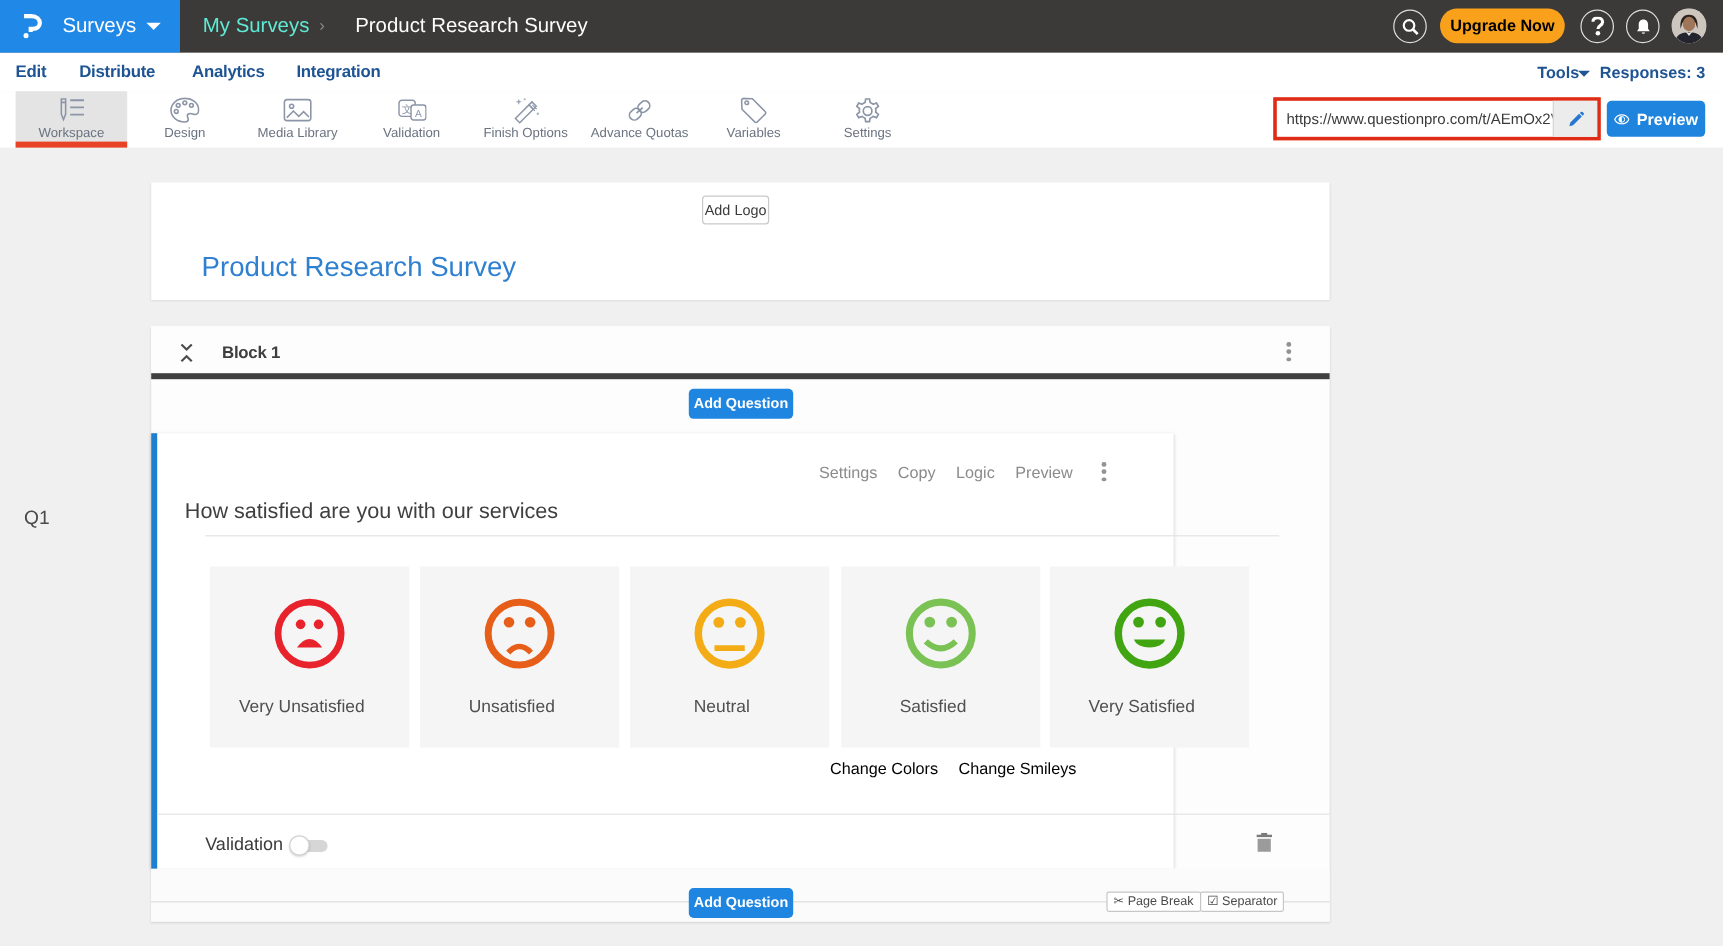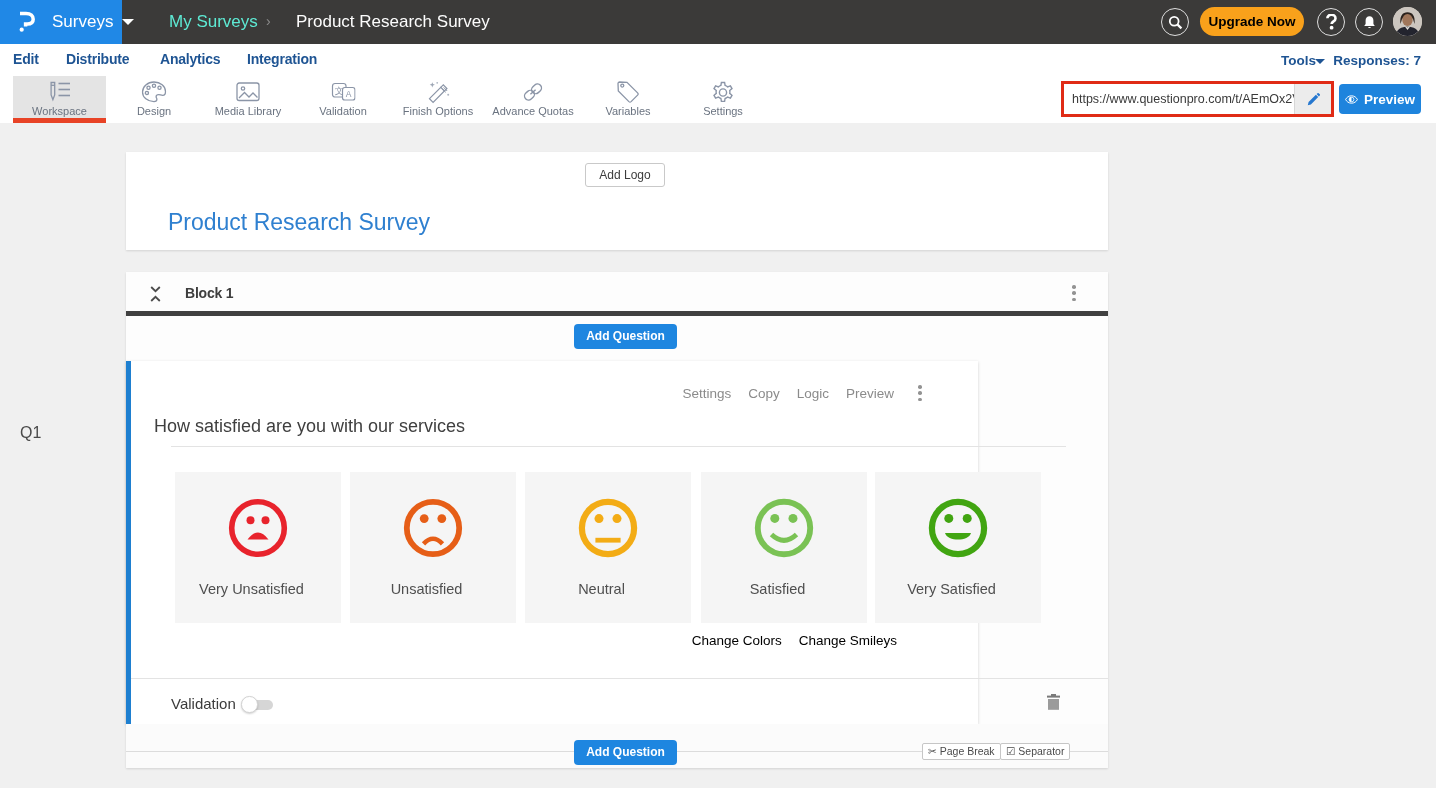--- a/index.html
+++ b/index.html
@@ -1,21 +1,21 @@
 <!DOCTYPE html>
 <html><head>
 <meta charset="utf-8">
 <style>
 * { margin:0; padding:0; box-sizing:border-box; }
 html,body { width:1436px; height:788px; overflow:hidden; }
 body { font-family:"Liberation Sans", sans-serif; background:#f0f0f0; position:relative; }
 
 
 .topbar { position:absolute; left:0; top:0; width:1436px; height:44px; background:#3b3a39; }
-.logoBox { position:absolute; left:0; top:0; width:122px; height:44px; background:#2088e6; }
+.logoBox { position:absolute; left:0; top:0; width:150px; height:44px; background:#2088e6; }
 .logoP { position:absolute; left:18px; top:10px; }
 .surveysTxt { position:absolute; left:52px; top:12px; color:#fff; font-size:17px; }
 .caretW { position:absolute; left:122px; top:19px; width:0; height:0; border-left:6px solid transparent; border-right:6px solid transparent; border-top:6px solid #fff; }
 .crumb1 { position:absolute; left:169px; top:12px; color:#5eead4; font-size:17px; }
 .crumbSep { position:absolute; left:266px; top:13px; color:#8b8b8b; font-size:14px; }
 .crumb2 { position:absolute; left:296px; top:12px; color:#fdfdfd; font-size:17px; }
 .circIcon { position:absolute; top:8px; width:28px; height:28px; border:1.5px solid #dedede; border-radius:50%; display:flex; align-items:center; justify-content:center; }
 .upgrade { position:absolute; left:1200px; top:7px; width:104px; height:29px; background:#f9a11b; border-radius:15px; color:#000000; font-size:13.5px; font-weight:bold; text-align:center; line-height:29px; }
 .avatar { position:absolute; left:1393px; top:7px; width:29px; height:29px; border-radius:50%; overflow:hidden; background:#cfc9c2; }
 
@@ -33,30 +33,30 @@
 .toolItem .lbl { position:absolute; top:29px; width:100%; text-align:center; font-size:11px; color:#6a7380; }
 .toolItem svg { position:absolute; top:5px; left:50%; transform:translateX(-50%); }
 .toolItem.active { background:#e4e4e4; border-bottom:5px solid #e84326; }
 .urlBox { position:absolute; left:1061px; top:5px; width:273px; height:36px; border:3px solid #e02b16; background:#fff; display:flex; }
 .urlInput { flex:1; font-size:12.5px; color:#3a3a3a; line-height:30px; padding-left:8px; white-space:nowrap; overflow:hidden; }
 .urlPencil { width:37px; background:#ececec; border-left:1px solid #d7d7d7; display:flex; align-items:center; justify-content:center; }
 .previewBtn { position:absolute; left:1339px; top:8px; width:82px; height:30px; background:#1e84dd; border-radius:4px; color:#fff; font-size:13.5px; font-weight:bold; display:flex; align-items:center; justify-content:center; gap:6px; }
 
 
 .card1 { position:absolute; left:126px; top:152px; width:982px; height:98px; background:#fff; box-shadow:0 1px 2px rgba(0,0,0,0.12); }
-.addLogo { position:absolute; left:459px; top:11px; width:80px; height:24px; background:#fff; border:1px solid #c9c9c9; border-radius:3px; font-size:12px; color:#3c3c3c; text-align:center; line-height:22px; }
+.addLogo { position:absolute; left:459px; top:11px; width:56px; height:24px; background:#fff; border:1px solid #c9c9c9; border-radius:3px; font-size:12px; color:#3c3c3c; text-align:center; line-height:22px; }
 .surveyTitle { position:absolute; left:42px; top:57px; font-size:23px; color:#2f80d0; }
 
 .block { position:absolute; left:126px; top:272px; width:982px; height:496px; background:#fdfdfd; box-shadow:0 1px 2px rgba(0,0,0,0.12); }
 .blockHead { position:absolute; left:0; top:0; width:982px; height:44px; border-bottom:5px solid #404040; background:#fdfdfd; }
 .collapseIc { position:absolute; left:24px; top:14px; }
 .blockTitle { position:absolute; left:59px; top:13px; font-size:14px; font-weight:bold; color:#3e3e3e; letter-spacing:-0.2px; }
 .dots3 { position:absolute; width:4px; }
 .dots3 i { display:block; width:3.6px; height:3.6px; border-radius:50%; background:#939393; margin-bottom:2.8px; }
-.addQbtn { position:absolute; z-index:2; width:103px; height:25px; background:#1e86e0; border-radius:4px; color:#fff; font-size:12px; font-weight:bold; text-align:center; line-height:25px; }
+.addQbtn { position:absolute; z-index:2; width:87px; height:25px; background:#1e86e0; border-radius:4px; color:#fff; font-size:12px; font-weight:bold; text-align:center; line-height:25px; }
 
 .qcard { position:absolute; left:0; top:89px; width:852px; height:363px; background:#fff; border-left:5px solid #1e7fd0; box-shadow:0 1px 3px rgba(0,0,0,0.18); }
 .qmenu { position:absolute; top:25px; right:84px; font-size:13.5px; color:#8b8b8b; }
 .qmenu span { margin-left:17px; }
 .qtext { position:absolute; left:23px; top:55px; font-size:18px; color:#3f3f3f; }
 .qhr { position:absolute; left:40px; top:85px; width:895px; height:1px; background:#e3e3e3; }
 .smileRow { position:absolute; left:44px; top:111px; }
 .smileBox { position:absolute; top:0; width:166px; height:151px; background:#f5f5f5; text-align:center; }
 .smileBox svg { margin-top:26px; display:block; margin-left:auto; margin-right:auto; }
 .smileLbl { font-size:14.5px; color:#4f4f4f; margin-top:23px; margin-right:13px; }
@@ -119,21 +119,21 @@
   </div>
 </div>
 
 <div class="tabrow">
   <div class="tab active" style="left:13px;">Edit</div>
   <div class="tab" style="left:66px;">Distribute</div>
   <div class="tab" style="left:160px;">Analytics</div>
   <div class="tab" style="left:247px;">Integration</div>
   <div class="toolsTxt">Tools</div>
   <div class="toolsCaret"></div>
-  <div class="responses">Responses: 7</div>
+  <div class="responses">Responses: 3</div>
 </div>
 
 <div class="toolbar">
   <div class="toolItem active" style="left:13px; width:93px;">
     <svg width="26" height="24" viewBox="0 0 26 24" fill="none" stroke="#8b95a7" stroke-width="1.3">
       <path d="M4.1 1.5 h3.6 v12.5 l-1.8 4.6 l-1.8 -4.6 Z"></path>
         <line x1="4.1" y1="4.3" x2="7.7" y2="4.3"></line>
       <line x1="11.5" y1="2.5" x2="23" y2="2.5" stroke-width="1.6"></line>
         <line x1="11.5" y1="8.5" x2="23" y2="8.5" stroke-width="1.6"></line>
         <line x1="11.5" y1="14.5" x2="23" y2="14.5" stroke-width="1.6"></line>

